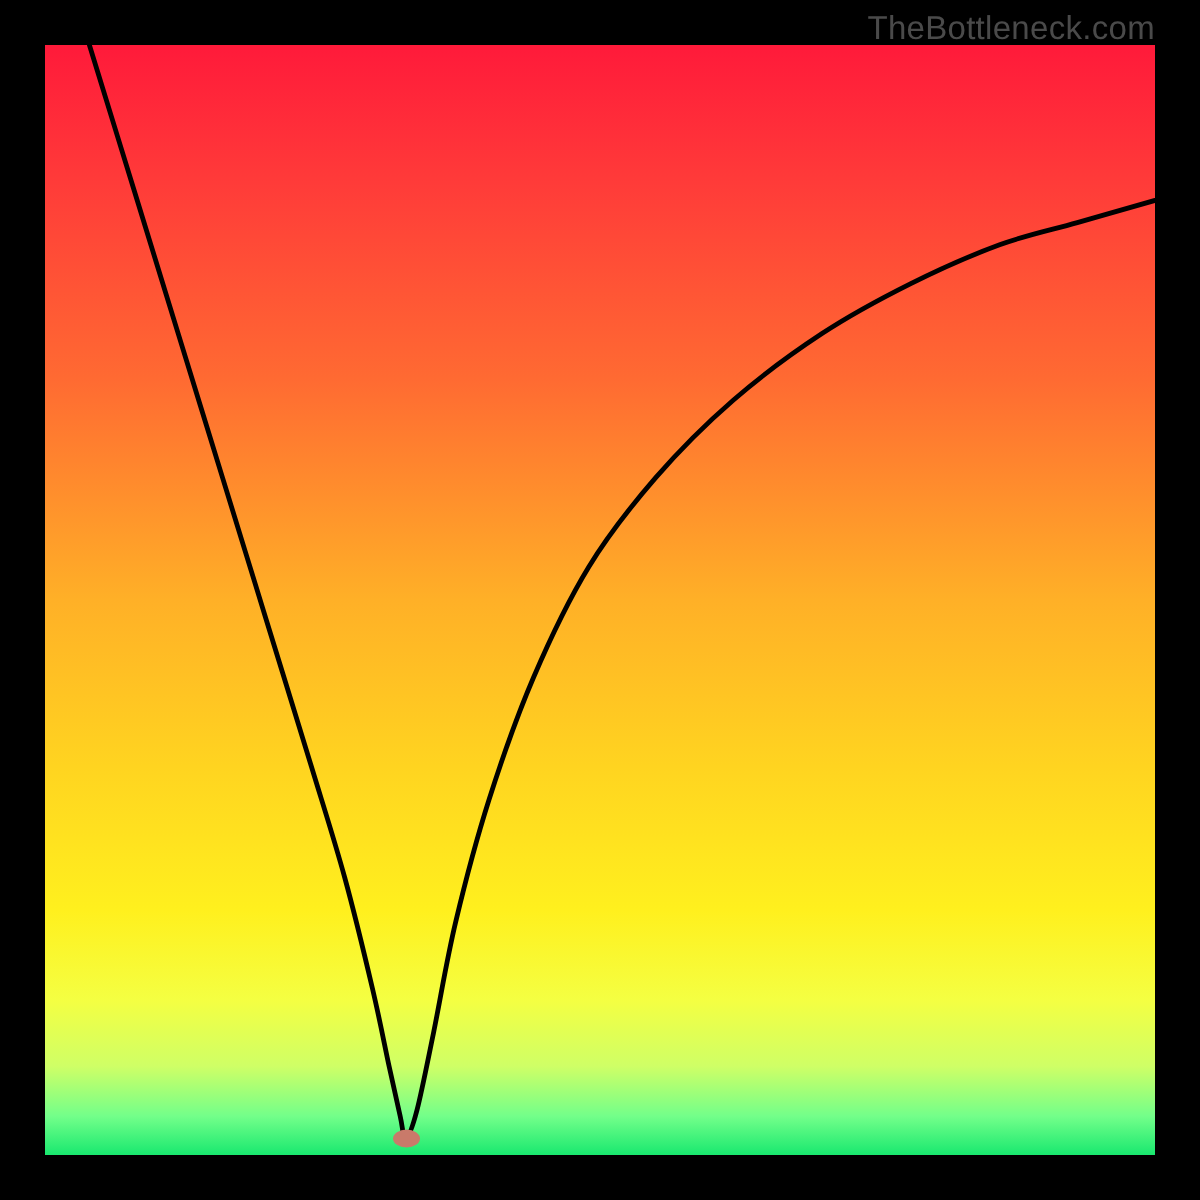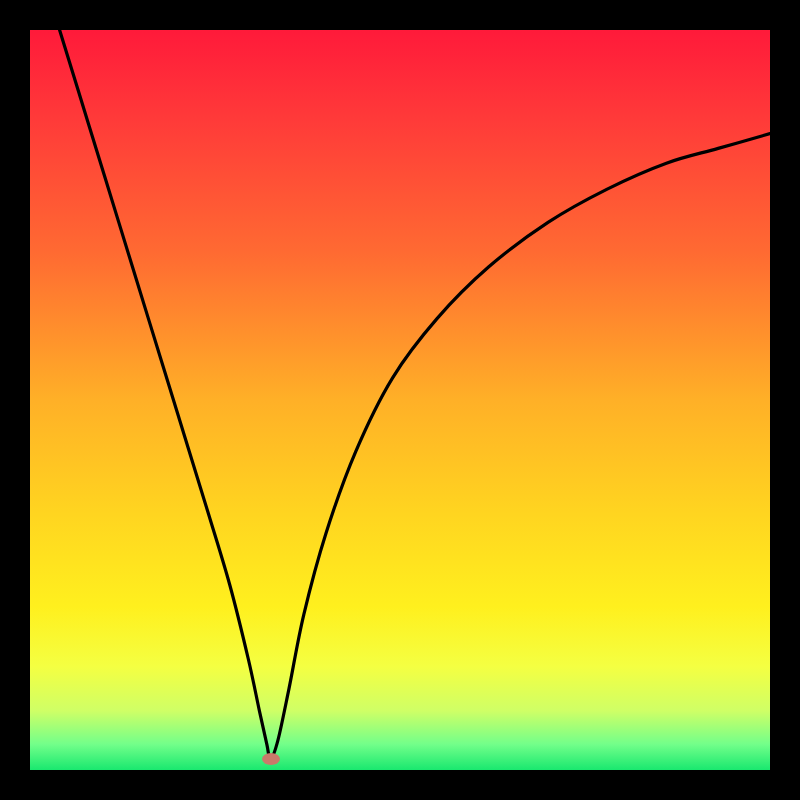--- a/index.html
+++ b/index.html
@@ -56,20 +56,21 @@
     height: 12px;
     border-radius: 50%;
     transform: translate(-50%, -50%);
   }
 </style>
 </head>
 <body>
 
 <div class="frame">
 
+  <div class="watermark">TheBottleneck.com</div>
 
   <div class="plot-area">
 
     <svg class="gradient" viewBox="0 0 740 740" preserveAspectRatio="none">
       <defs>
         <linearGradient id="bg-grad" x1="0" y1="0" x2="0" y2="1">
             <stop offset="0%" stop-color="#ff1a3a"></stop>
             <stop offset="12%" stop-color="#ff3a39"></stop>
             <stop offset="30%" stop-color="#ff6a32"></stop>
             <stop offset="50%" stop-color="#ffb027"></stop>

